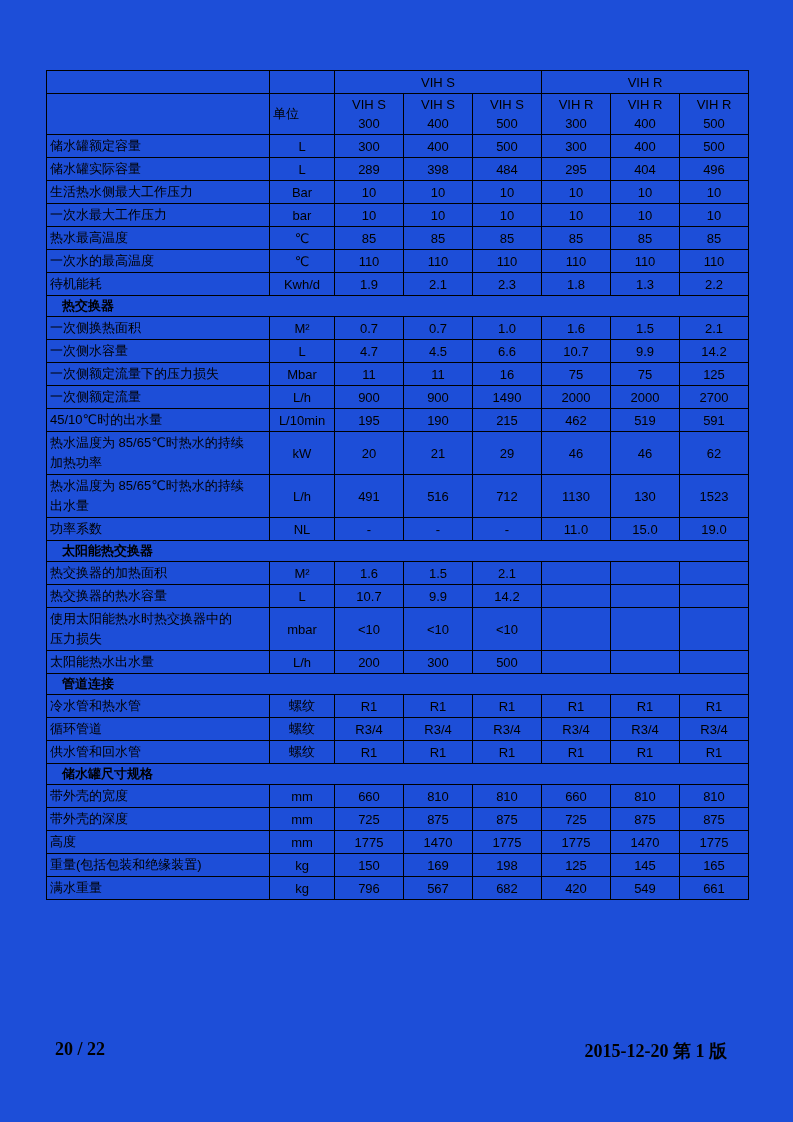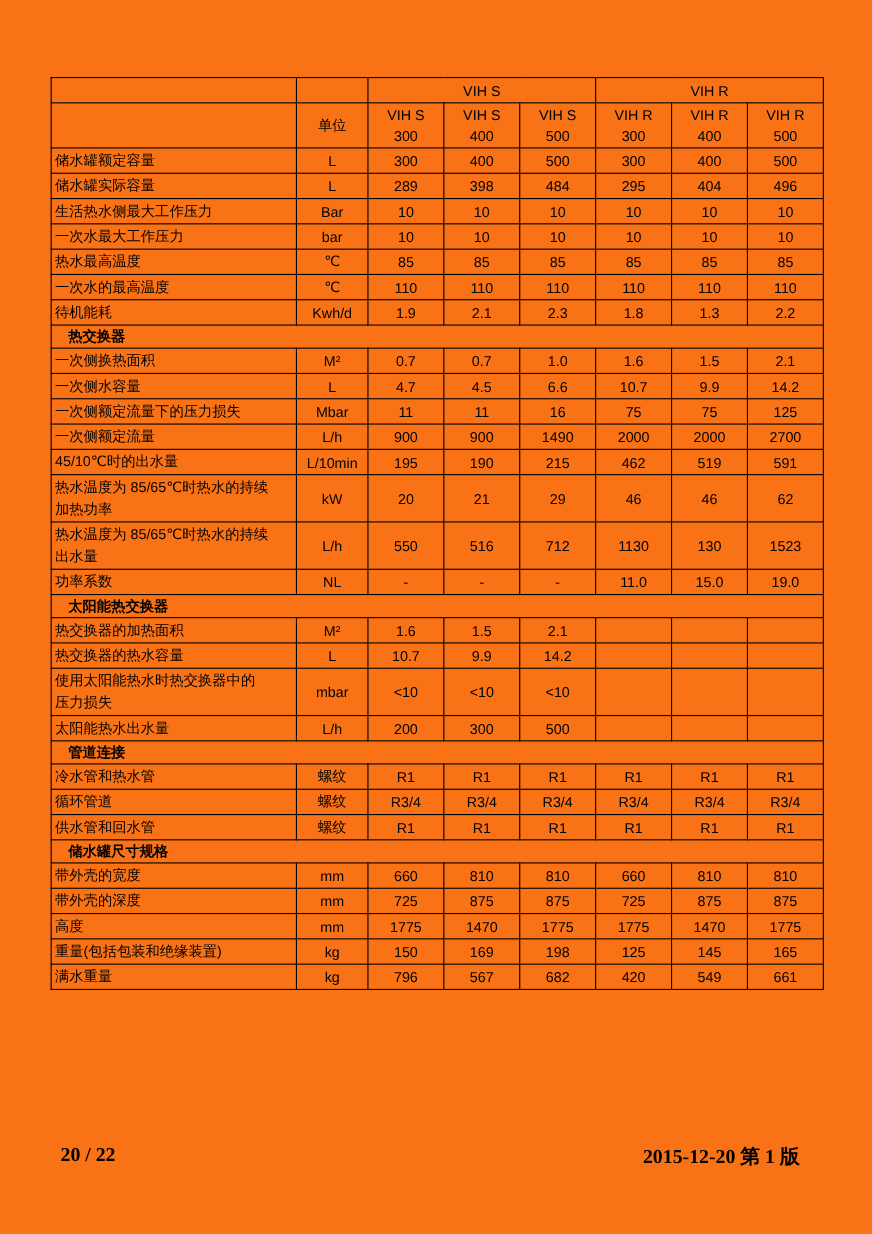--- a/index.html
+++ b/index.html
@@ -1,37 +1,37 @@
 <!DOCTYPE html>
 <html><head>
 <meta charset="utf-8">
 <style>
   html,body { margin:0; padding:0; background:#ffffff; }
   .page {
-    position:relative; width:793px; height:1122px; background:#f97316;
+    position:relative; width:793px; height:1122px; background:#1d4ed8;
     font-family:"Liberation Sans","DejaVu Sans",sans-serif; color:#000;
     overflow:hidden;
   }
   table.spec {
     position:absolute; left:46px; top:70px;
     border-collapse:collapse; table-layout:fixed;
     font-size:13px; color:#000;
   }
   col.c-label{ width:223px; }
   col.c-unit { width:65px; }
   col.c-val  { width:69px; }
   table.spec td, table.spec th {
     border:1px solid #000; padding:1px 3px;
     font-weight:normal; vertical-align:middle;
     overflow:hidden;
   }
   tr.h1 td, tr.h1 th { height:20px; text-align:center; }
   tr.h2 { height:39px; }
   th.colhead { white-space:pre-line; line-height:19px; text-align:center; }
-  td.unit-head { text-align:center; }
+  td.unit-head { text-align:left; }
   tr.data { height:21px;padding-left:37px; }
   td.label { text-align:left; padding-left:5px; white-space:pre-line; line-height:20px; }
   td.unit, td.val { text-align:center; }
   tr.section td {
     height:18px; font-weight:bold; text-align:left; padding-left:15px; font-size:13px;
   }
   .footer {
     position:absolute; top:1039px; left:0; width:793px; height:20px;
     font-family:"Liberation Serif","DejaVu Serif",serif; font-weight:bold; font-size:18px;
   }
@@ -210,21 +210,21 @@
           <td class="val">21</td>
           <td class="val">29</td>
           <td class="val">46</td>
           <td class="val">46</td>
           <td class="val">62</td>
         </tr>
         <tr class="data">
           <td class="label">热水温度为 85/65℃时热水的持续
 出水量</td>
           <td class="unit">L/h</td>
-          <td class="val">550</td>
+          <td class="val">491</td>
           <td class="val">516</td>
           <td class="val">712</td>
           <td class="val">1130</td>
           <td class="val">130</td>
           <td class="val">1523</td>
         </tr>
         <tr class="data">
           <td class="label">功率系数</td>
           <td class="unit">NL</td>
           <td class="val">-</td>

